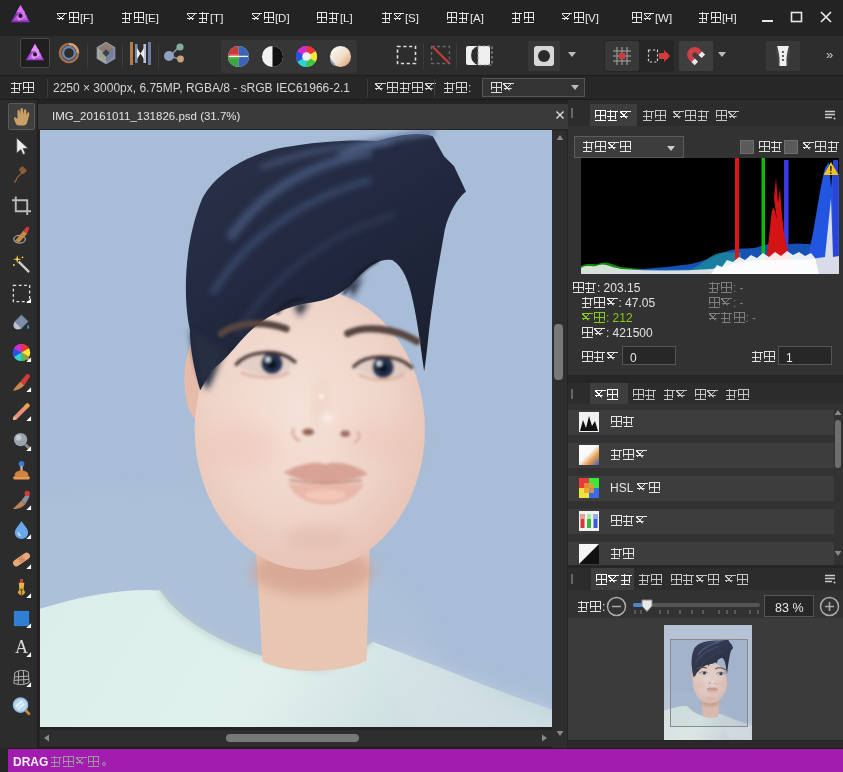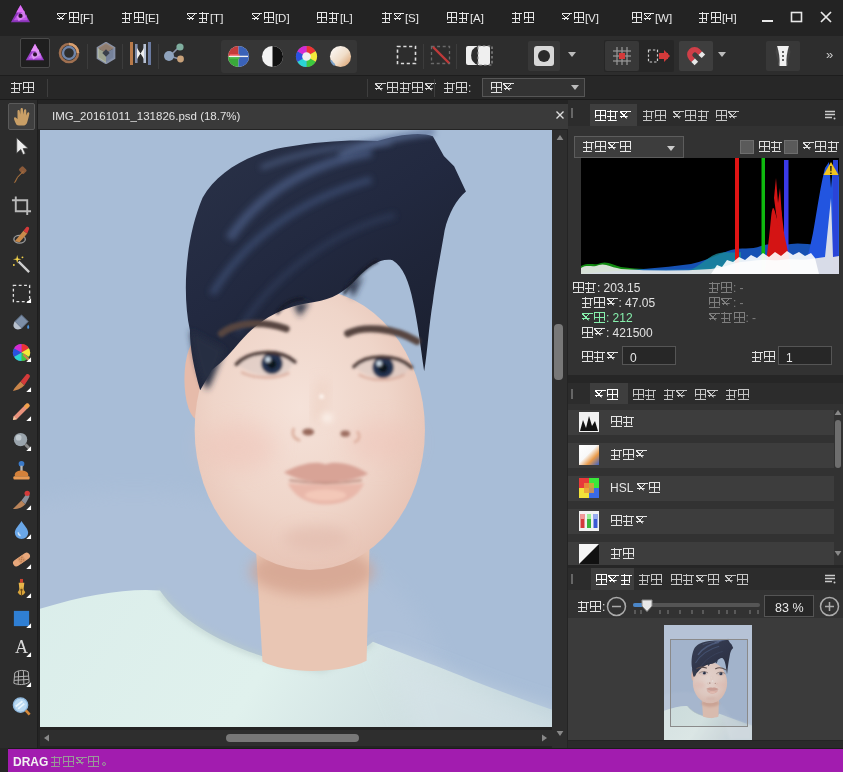--- a/index.html
+++ b/index.html
@@ -198,20 +198,21 @@
   <path d="M16 2 C14 8 13 14 13.5 22 L14 22 L17.5 8 Z" fill="#444"></path>
   <circle cx="10" cy="8" r="1" fill="#333"></circle>
       <circle cx="10" cy="12" r="1" fill="#333"></circle>
       <circle cx="10" cy="16" r="1" fill="#333"></circle>
  </svg>
  <span class="t" style="left:826px;top:12px;font-size:13px;color:#ccc">»</span>
 </div>
 <div class="ab" id="ctxbar">
  <span class="t" style="left:10px;top:6px;color:#ddd"><span class="z2"></span><span class="z"></span></span>
  <div class="vsep" style="left:47px;top:3px;height:18px;background:#3e3e3e"></div>
+ <span class="t" style="left:53px;top:6px;color:#d4d4d4">2250 × 3000px, 6.75MP, RGBA/8 - sRGB IEC61966-2.1</span>
  <div class="vsep" style="left:367px;top:3px;height:18px;background:#3e3e3e"></div>
  <span class="t" style="left:374px;top:6px;color:#d4d4d4"><span class="z3"></span><span class="z"></span><span class="z2"></span><span class="z"></span><span class="z3"></span></span>
  <div class="vsep" style="left:434px;top:3px;height:18px;background:#3e3e3e"></div>
  <span class="t" style="left:443px;top:6px;color:#d4d4d4"><span class="z2"></span><span class="z"></span>:</span>
  <div class="inp" style="left:482px;top:2px;width:103px;height:19px;background:#333;border-color:#565656"></div>
  <span class="t" style="left:490px;top:6px;color:#e0e0e0"><span class="z"></span><span class="z3"></span></span>
  <svg class="ab" style="left:570px;top:8px" width="10" height="7" viewBox="0 0 10 7">
       <polygon points="1,1 9,1 5,6" fill="#bbb"></polygon>
     </svg>
 </div>
@@ -334,21 +335,21 @@
   <polygon points="16,21 21,21 21,16" fill="#fff"></polygon>
  </svg>
  <svg class="ab" style="left:11px;top:596px" width="21" height="21" viewBox="0 0 22 22">
   <circle cx="10" cy="9.5" r="7.5" fill="#b8d8f2" stroke="#8fb8dd" stroke-width="1.4"></circle>
   <path d="M5 11 L12 5.5 M7.5 13.5 L14 8" stroke="#e8f4fc" stroke-width="2"></path>
   <path d="M15.5 15 L19.5 19.5" stroke="#d4883a" stroke-width="2.8"></path>
  </svg>
 </div>
 <div class="ab" id="docarea">
  <div class="ab" id="tabstrip"></div>
- <span class="t" style="left:14px;top:11px;font-size:11.5px;color:#e2e2e2">IMG_20161011_131826.psd (18.7%)</span>
+ <span class="t" style="left:14px;top:11px;font-size:11.5px;color:#e2e2e2">IMG_20161011_131826.psd (31.7%)</span>
  <svg class="ab" style="left:517px;top:10px" width="10" height="10" viewBox="0 0 10 10">
       <path d="M1.5 1.5 L8.5 8.5 M8.5 1.5 L1.5 8.5" stroke="#ddd" stroke-width="1.4"></path>
     </svg>
  <svg class="ab" style="left:2px;top:30px" width="512" height="597" viewBox="50 122 649 757">
   <defs>
    <filter id="b2" x="-100%" y="-100%" width="300%" height="300%">
           <feGaussianBlur stdDeviation="2"></feGaussianBlur>
         </filter>
    <filter id="b4" x="-150%" y="-150%" width="400%" height="400%">
           <feGaussianBlur stdDeviation="4"></feGaussianBlur>
@@ -488,21 +489,21 @@
   <rect x="154" y="0" width="4" height="116" fill="#e01414"></rect>
   <path d="M193 40 L195 20 L197 45 L199 30 L201 60 L197 70 Z" fill="#d41414"></path>
   <rect x="180.5" y="0" width="3.5" height="116" fill="#0fba0f"></rect>
   <path d="M0 116 L0 110 C6 106 12 110 18 107 C24 105 30 109 36 110 L40 111 C70 113 100 113 130 111 C145 109 152 105 160 104 L170 103 C180 101 190 103 200 102 C210 100 220 103 230 101 L244 99 L250 40 L252 99 L258 98 L258 116 Z" fill="#e8e8e8" opacity=".92"></path>
   <path d="M130 116 L136 107 L141 109 L146 102 L152 104 L158 99 L164 102 L170 97 L176 100 L182 95 L188 99 L194 94 L200 98 L206 93 L212 97 L218 94 L224 98 L230 95 L234 100 L238 116 Z" fill="#fff" opacity=".9"></path>
   <polygon points="250,4 257.5,17 242.5,17" fill="#f2c41e"></polygon>
       <text x="250" y="15.6" text-anchor="middle" font-size="10" font-family="Liberation Sans" font-weight="bold" fill="#111">!</text>
  </svg>
  <span class="t" style="left:4px;top:182px;color:#e2e2e2"><span class="z"></span><span class="z2"></span>: 203.15</span>
  <span class="t" style="left:13px;top:197px;color:#e2e2e2"><span class="z2"></span><span class="z"></span><span class="z3"></span>: 47.05</span>
- <span class="t" style="left:13px;top:212px;color:#86efac"><span class="z3"></span><span class="z"></span>: 212</span>
+ <span class="t" style="left:13px;top:212px;color:#84cc16"><span class="z3"></span><span class="z"></span>: 212</span>
  <span class="t" style="left:13px;top:227px;color:#e2e2e2"><span class="z"></span><span class="z3"></span>: 421500</span>
  <span class="t" style="left:140px;top:182px;color:#7e7e7e"><span class="z2"></span><span class="z"></span>: -</span>
  <span class="t" style="left:140px;top:197px;color:#7e7e7e"><span class="z"></span><span class="z3"></span>: -</span>
  <span class="t" style="left:140px;top:212px;color:#7e7e7e"><span class="z3"></span><span class="z2"></span><span class="z"></span>: -</span>
  <span class="t" style="left:13px;top:251px;color:#e2e2e2"><span class="z"></span><span class="z2"></span><span class="z3"></span></span>
  <div class="inp" style="left:54px;top:246px;width:54px;height:19px">
       <span style="position:absolute;left:7px;top:4px;font-size:12px">0</span>
     </div>
  <span class="t" style="left:183px;top:251px;color:#e2e2e2"><span class="z2"></span><span class="z"></span></span>
  <div class="inp" style="left:210px;top:246px;width:54px;height:19px">

